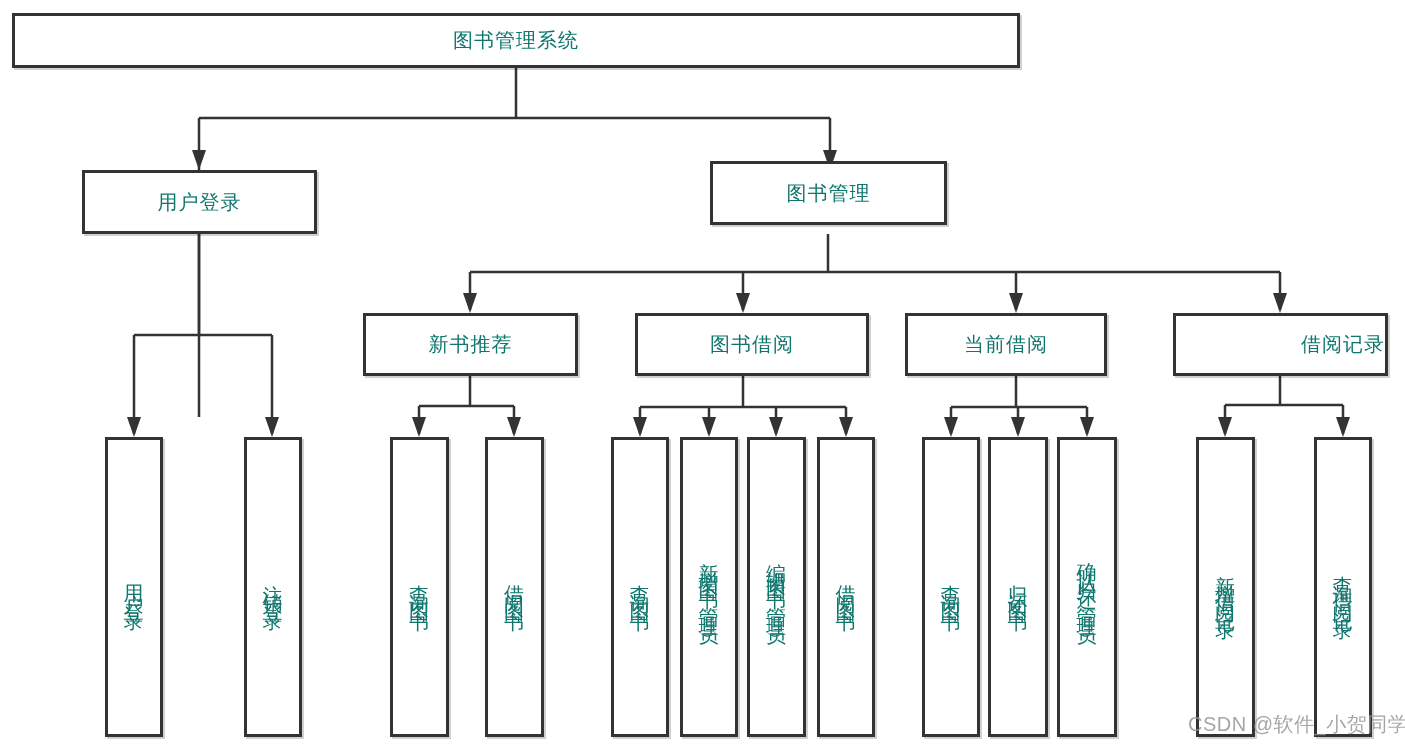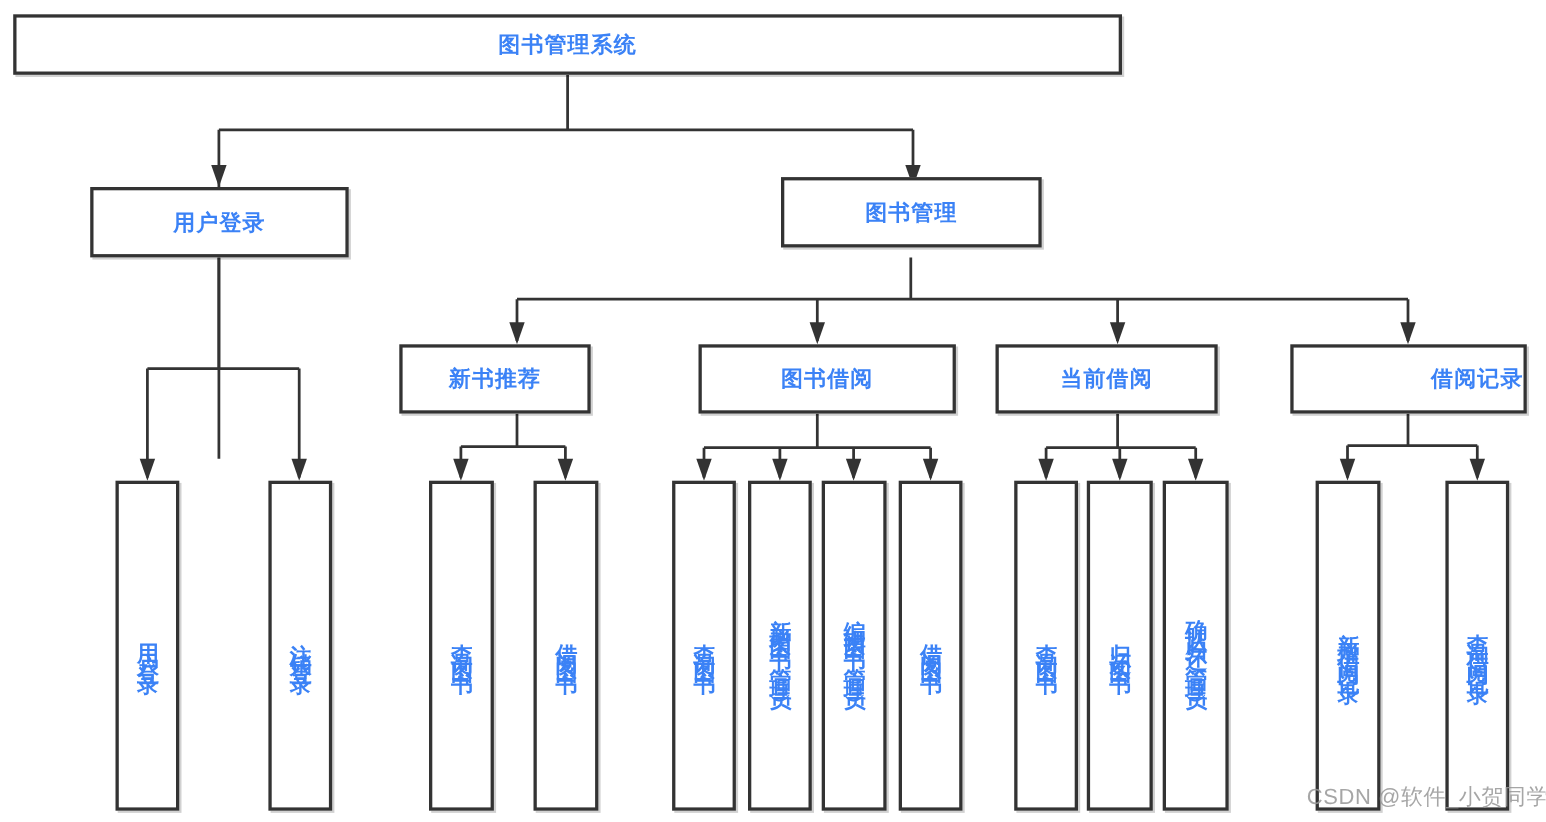--- a/index.html
+++ b/index.html
@@ -11,28 +11,28 @@
   }
   #stage { position:absolute; left:0; top:0; width:1405px; height:747px; }
   svg.connectors { position:absolute; left:0; top:0; width:1405px; height:747px; z-index:1; }
   svg.connectors path { stroke:#333333; stroke-width:2.5; fill:none; }
   svg.connectors polygon { fill:#333333; stroke:none; }
   .node {
     position:absolute; box-sizing:border-box;
     background:#ffffff; border:3px solid #333333;
     box-shadow:2px 2px 0 rgba(0,0,0,0.18);
     display:flex; align-items:center; justify-content:center;
-    color:#3b82f6; z-index:2;font-weight:bold;
+    color:#0f766e; z-index:2;
   }
   .hnode { font-size:20px; letter-spacing:1px; }
   .root  { left:12px;  top:13px;  width:1008px; height:55px; }
   .n-user-login { left:82px;  top:170px; width:235px; height:64px; }
   .n-book-mgmt  { left:710px; top:161px; width:237px; height:64px; }
   .lvl3 { top:313px; height:63px; }
-  .n-newbook { left:363px;  width:174px; }
+  .n-newbook { left:363px;  width:215px; }
   .n-borrow  { left:635px;  width:234px; }
   .n-current { left:905px;  width:202px;text-align:right; }
   .n-record  { left:1173px; width:215px;justify-content:flex-end; }
   .leaf { top:437px; height:300px; width:58px; }
   .leaf span {
     writing-mode:vertical-rl; text-orientation:mixed;
     font-size:20px; line-height:1; letter-spacing:9px;
     white-space:nowrap;
   }
   .lf1  { left:105px; }

